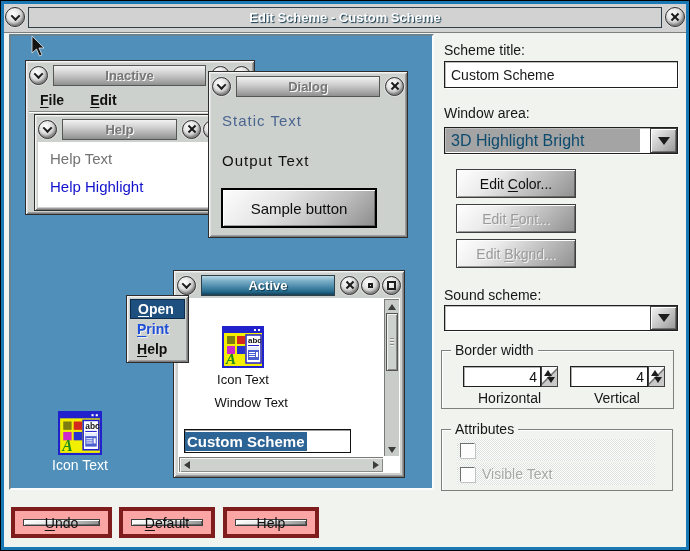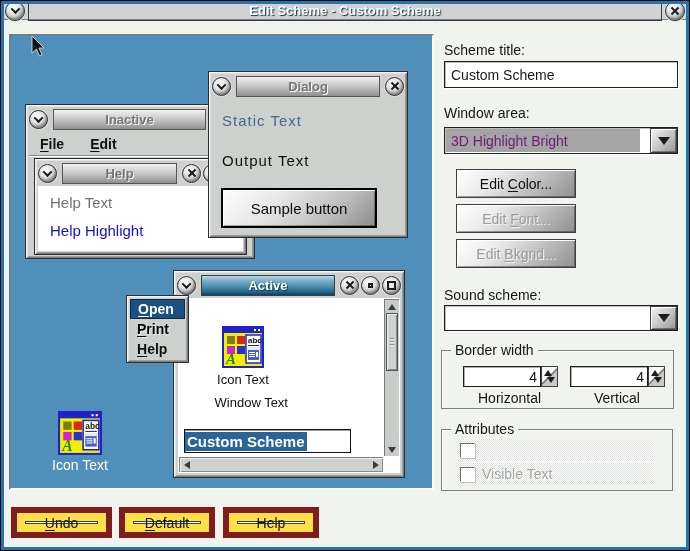--- a/index.html
+++ b/index.html
@@ -6,21 +6,21 @@
   *{box-sizing:border-box;}
   #root{
     position:relative;width:690px;height:551px;
     background:#f1f3ef;border:1px solid #000;overflow:hidden;
     font-family:"Liberation Sans","DejaVu Sans",sans-serif;
     -webkit-font-smoothing:none;
   }
   #teal-frame{position:absolute;inset:0;border:3px solid #1a78b4;pointer-events:none;z-index:50;}
 
   
-  #titlebar{position:absolute;left:1px;top:1px;right:1px;height:18px;background:#d2d2d2;
+  #titlebar{position:absolute;left:1px;top:1px;right:1px;height:31px;background:#d2d2d2;
     border-bottom:1px solid #7e7e7e;display:flex;align-items:center;padding:0 3px;z-index:40;}
   .tealbar{background:linear-gradient(180deg,#b7d6e3 0%,#7db0c9 25%,#4e8cab 55%,#246a8c 82%,#143f55 100%);}
   .graybar{background:linear-gradient(180deg,#f2f2f2 0%,#cfcfcf 40%,#a8a8a8 78%,#8f8f8f 100%);}
   .tbar{flex:1;height:21px;margin:0 3px;border:1px solid #30404a;
     display:flex;align-items:center;justify-content:center;
     font-size:13px;font-weight:bold;}
   .tbar.teal{color:#fff;text-shadow:1px 1px 1px #0b3347;}
   .tbar.gray{color:#767676;text-shadow:1px 1px 0 #fafafa;border-color:#565656;}
 
   
@@ -38,36 +38,36 @@
   .g-sqs{width:5px;height:5px;border:2px solid #1c1c1c;}
   .g-sql{width:9px;height:9px;border:2px solid #1c1c1c;}
 
   
   .raised{background:#cdd1cd;border:1px solid #2e2e2e;
     box-shadow:inset 1px 1px 0 #f4f4f4,inset -1px -1px 0 #7c7c7c,inset 2px 2px 0 #e0e0e0,inset -2px -2px 0 #9c9c9c;}
   .btn{background:linear-gradient(135deg,#ffffff 0%,#ececec 30%,#c2c2c2 62%,#8f8f8f 100%);
     border:1px solid #3f3f3f;box-shadow:inset 1px 1px 0 #fdfdfd,inset -1px -1px 0 rgba(0,0,0,.35);
     font-family:inherit;font-size:14px;color:#101010;display:flex;align-items:center;justify-content:center;padding:0;}
   .btn[disabled], .btn.disabled{color:#9a9a9a;text-shadow:1px 1px 0 #f4f4f4;}
-  .btn-frame{border:6px solid #7f1d1d;background:#fde047;padding:8px;position:absolute;}
+  .btn-frame{border:4px solid #7f1d1d;background:#fca5a5;padding:8px;position:absolute;}
   .btn-frame .btn{width:100%;height:100%;}
   .k{text-decoration:underline;text-underline-offset:2px;}
   .field{background:#fff;border:1px solid #1f1f1f;box-shadow:1px 1px 0 #ffffff,inset 1px 1px 0 #bdbdbd;
     font-family:inherit;font-size:14px;color:#181818;}
   .glabel{font-size:14px;color:#161616;}
   .groupbox{position:absolute;border:1px solid #7d817d;box-shadow:1px 1px 0 #fff inset;}
   .legend{position:absolute;top:-9px;left:9px;background:#f1f3ef;padding:0 4px;font-size:14px;color:#161616;}
 
   
   #preview{position:absolute;left:8px;top:33px;width:425px;height:456px;background:#4f8fba;
     border-top:2px solid #69828f;border-left:2px solid #69828f;border-bottom:2px solid #fbfbfb;border-right:2px solid #fbfbfb;}
   .wtitle-row{position:absolute;left:3px;right:3px;top:3px;height:22px;display:flex;align-items:center;gap:2px;}
 
   
-  #win-inactive{position:absolute;left:14px;top:24px;width:230px;height:155px;margin-top:44px;}
+  #win-inactive{position:absolute;left:14px;top:24px;width:230px;height:155px;}
   #menubar{position:absolute;left:6px;top:28px;height:22px;display:flex;gap:26px;align-items:center;
     font-size:14px;font-weight:bold;color:#101010;padding-left:8px;}
   .mdivider{position:absolute;left:3px;right:3px;top:50px;height:2px;border-top:1px solid #8a8a8a;border-bottom:1px solid #fff;}
 
   
   #win-help{position:absolute;left:8px;top:53px;width:213px;height:97px;}
   #help-body{position:absolute;left:3px;right:3px;top:27px;bottom:3px;background:#fff;padding:6px 0 0 12px;}
   .help-line1{font-size:15px;color:#737373;margin-top:2px;}
   .help-line2{font-size:15px;color:#1111cc;margin-top:11px;}
 
@@ -101,33 +101,33 @@
   #act-icon-text{position:absolute;left:20px;top:74px;width:90px;text-align:center;font-size:13px;color:#101010;}
   #act-window-text{position:absolute;left:14px;top:97px;width:96px;text-align:right;font-size:13px;color:#101010;}
   #act-input{position:absolute;left:6px;top:131px;width:167px;height:24px;background:#fff;border:1px solid #111;
     box-shadow:inset 1px 1px 0 #9c9c9c;display:flex;align-items:center;}
   #act-input .sel{background:#2d6496;color:#fff;font-size:15px;font-weight:bold;padding:1px 2px;}
 
   
   #popup-menu{position:absolute;left:115px;top:259px;width:63px;z-index:10;padding:3px;}
   .mi{height:20px;display:flex;align-items:center;padding-left:7px;font-size:14px;font-weight:bold;color:#101010;}
   .mi.selected{background:#1d4f7f;color:#fff;border:1px solid #0c2c4c;}
-  .mi.disabled{color:#000000;text-shadow:1px 1px 0 #f0f0f0;}
+  .mi.disabled{color:#1d4ed8;text-shadow:1px 1px 0 #f0f0f0;}
 
   
   #desk-icon{position:absolute;left:47px;top:375px;width:44px;height:44px;}
   #desk-icon-label{position:absolute;left:22px;top:421px;width:94px;text-align:center;font-size:14px;color:#fff;}
 
   
   #cursor{position:absolute;left:20px;top:0px;z-index:60;}
 
   
   .abs{position:absolute;}
   #combo-winarea,#combo-sound{display:flex;align-items:stretch;}
-  .combo-text{flex:1;display:flex;align-items:center;padding-left:5px;font-size:14px;color:#701a75;}
+  .combo-text{flex:1;display:flex;align-items:center;padding-left:5px;font-size:16px;color:#0c4a6e;}
   .combo-text.hl{background:#a4a4a4;margin:1px 10px 1px 1px;}
   .combo-btn{width:27px;flex:none;background:linear-gradient(135deg,#f6f6f6,#bdbdbd 60%,#969696);
     border:1px solid #3f3f3f;box-shadow:inset 1px 1px 0 #fff,inset -1px -1px 0 rgba(0,0,0,.35);
     display:flex;align-items:center;justify-content:center;}
   .g-down{width:0;height:0;border-left:6px solid transparent;border-right:6px solid transparent;border-top:8px solid #1c1c1c;}
   .spinfield{position:absolute;height:21px;background:#fff;border:1px solid #1f1f1f;box-shadow:inset 1px 1px 0 #b0b0b0;
     display:flex;align-items:center;justify-content:flex-end;padding-right:3px;font-size:14px;color:#101010;}
   .spinner{position:absolute;width:17px;height:21px;border:1px solid #3f3f3f;
     background:linear-gradient(135deg,#f8f8f8 0 46%,#6f6f6f 48% 52%,#c9c9c9 54% 100%);}
   .spinner .su{position:absolute;left:2px;top:3px;width:0;height:0;border-left:4px solid transparent;border-right:4px solid transparent;border-bottom:6px solid #1c1c1c;}

